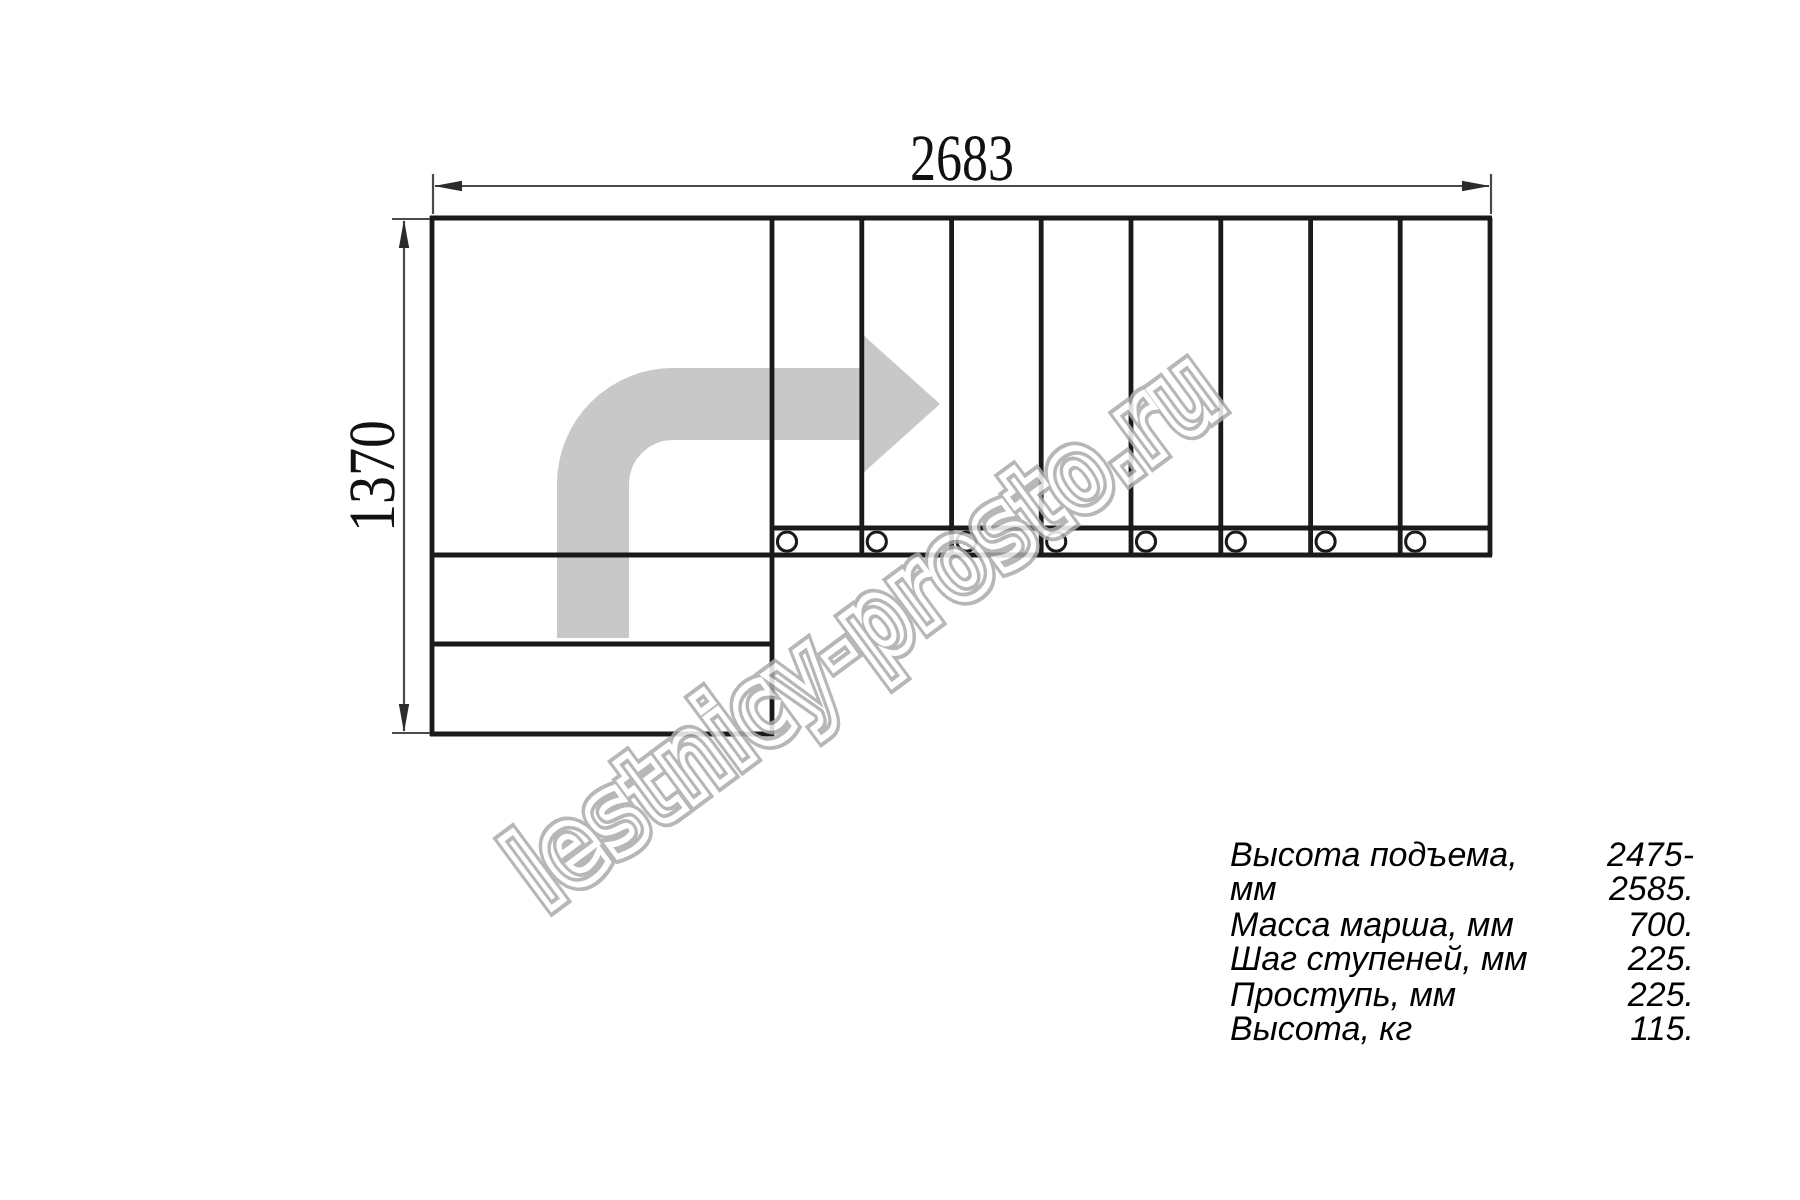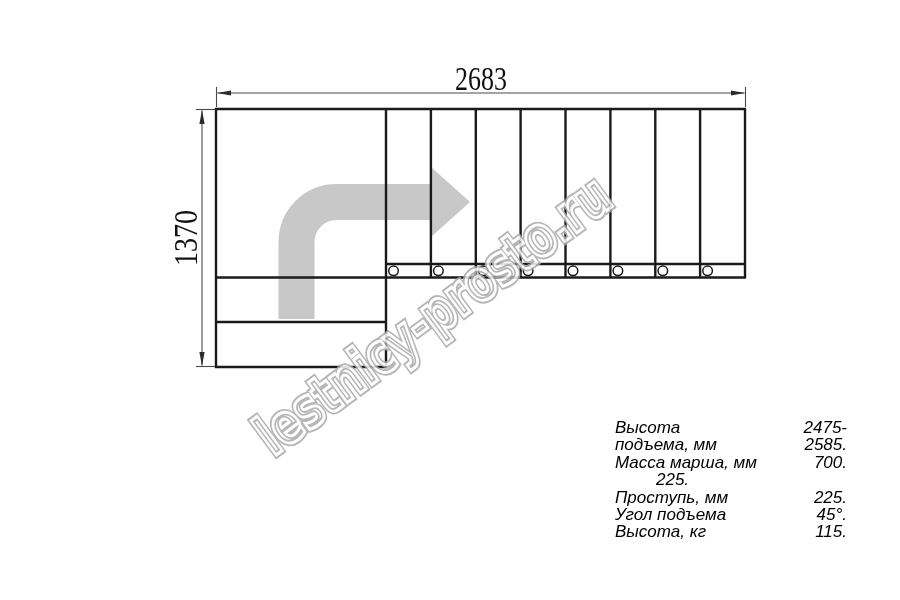--- a/index.html
+++ b/index.html
@@ -30,21 +30,21 @@
   .wm span{position:absolute;left:0;top:0;}
   .wm .wm-outer{-webkit-text-stroke:7px #ababab;color:transparent;}
   .wm .wm-inner{-webkit-text-stroke:3px #ffffff;color:transparent;}
   
   .specs{
     position:absolute;left:615px;top:419px;width:232px;
     font-style:italic;font-size:17px;color:#000;
   }
   .spec-row{display:flex;justify-content:space-between;line-height:17.4px;}
   .spec-label{text-align:left;}
-  .spec-value{text-align:right;margin-left:41px;}
+  .spec-value{text-align:right;}
 </style>
 </head>
 <body>
 
 <svg class="plan" width="900" height="600" viewBox="0 0 900 600">
 
   <g>
     <path class="arrow-shaft" d="M296.5 319 L296.5 242 A40 40 0 0 1 336.5 202 L431 202"></path>
     <polygon class="arrow-head" points="431,167 431,237 470,202"></polygon>
   </g>
@@ -107,27 +107,24 @@
 
 <div class="spec-row">
     <span class="spec-label">Высота подъема, мм</span>
     <span class="spec-value">2475-2585.</span>
   </div>
     <div class="spec-row">
     <span class="spec-label">Масса марша, мм</span>
     <span class="spec-value">700.</span>
   </div>
     <div class="spec-row">
+    <span class="spec-label">Шаг ступеней, мм</span>
     <span class="spec-value">225.</span>
   </div>
     <div class="spec-row">
     <span class="spec-label">Проступь, мм</span>
     <span class="spec-value">225.</span>
-  </div>
-    <div class="spec-row">
-    <span class="spec-label">Угол подъема</span>
-    <span class="spec-value">45°.</span>
   </div>
     <div class="spec-row">
     <span class="spec-label">Высота, кг</span>
     <span class="spec-value">115.</span>
   </div>
   </div>
 
 </body></html>

